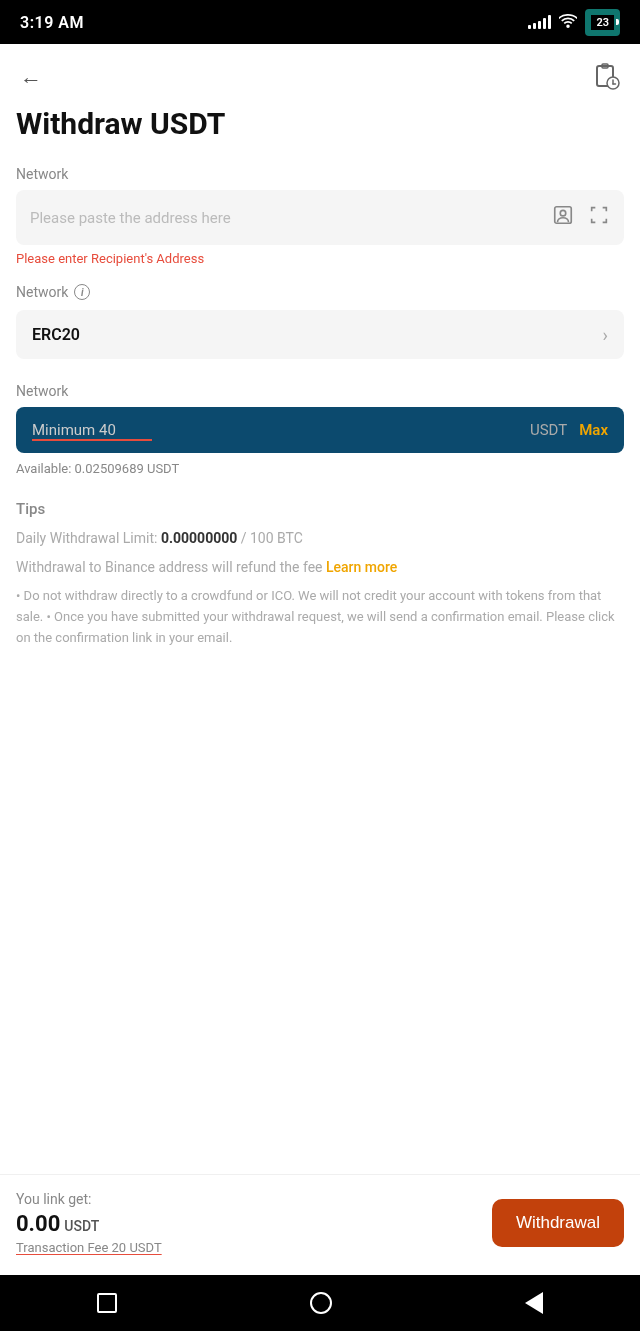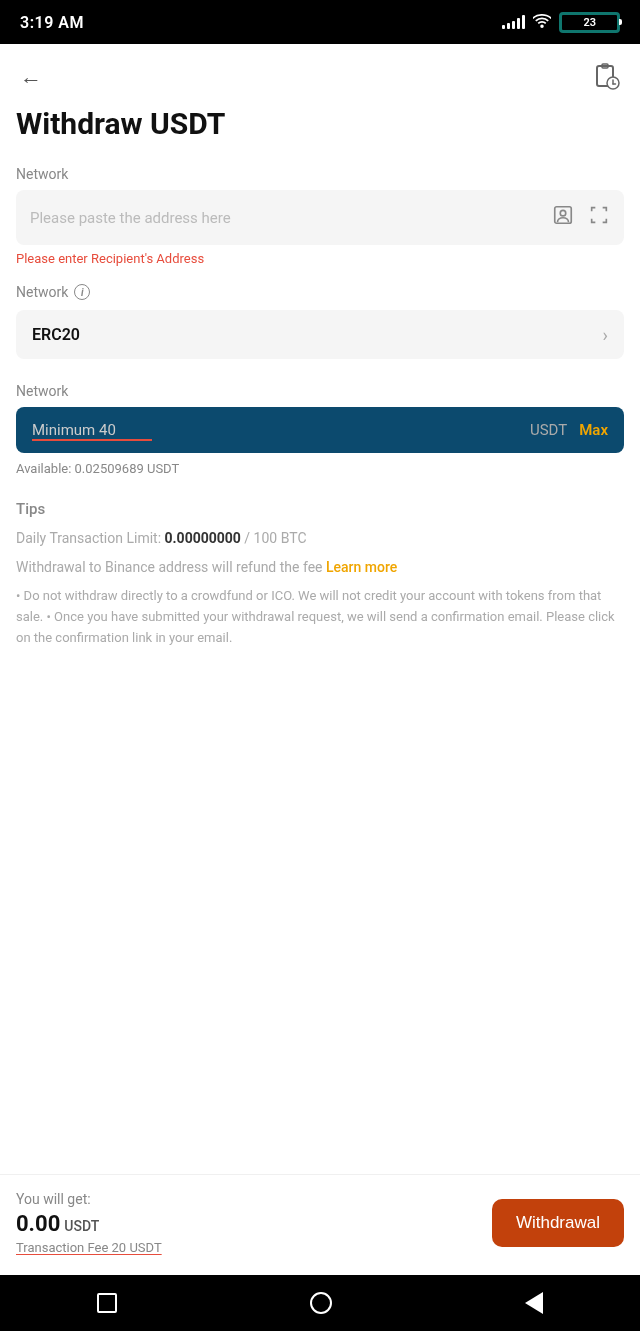--- a/index.html
+++ b/index.html
@@ -43,23 +43,23 @@
     .signal-bar {
       background: #fff;
       width: 3px;
       border-radius: 1px;
     }
     .wifi-icon {
       font-size: 14px;
       color: #fff;
     }
     .battery-badge {
-      border: 3px solid #0f766e;
+      border: 6px solid #0f766e;
       border-radius: 4px;
-      padding: 1px 21px;
+      padding: 1px 5px;
       font-size: 11px;
       font-weight: 600;
       color: #fff;
       position: relative;
     }
     .battery-badge::after {
       content: '';
       position: absolute;
       right: -5px;
       top: 50%;
@@ -434,33 +434,33 @@
     <div class="amount-right">
       <span class="amount-currency">USDT</span>
       <span class="max-btn">Max</span>
     </div>
   </div>
   <div class="available-text">Available: 0.02509689 USDT</div>
 
   <div class="tips-section">
     <div class="tips-title">Tips</div>
     <div class="tips-row">
-      <span>Daily Transaction Limit:</span> <strong>0.00000000</strong> <span>/ 100 BTC</span>
+      <span>Daily Withdrawal Limit:</span> <strong>0.00000000</strong> <span>/ 100 BTC</span>
     </div>
     <div class="tips-row">
       <span>Withdrawal to Binance address will refund the fee</span> <span class="tips-learn">Learn more</span>
     </div>
     <div class="tips-body">• Do not withdraw directly to a crowdfund or ICO. We will not credit your account with tokens from that sale. • Once you have submitted your withdrawal request, we will send a confirmation email. Please click on the confirmation link in your email.</div>
   </div>
 
 </div>
 
 <div class="bottom-section">
   <div class="you-will-get">
-    <span class="you-will-get-label">You will get:</span>
+    <span class="you-will-get-label">You link get:</span>
     <div>
       <span class="you-will-get-amount">
         <span>0.00</span><span class="currency-small">USDT</span>
       </span>
     </div>
     <span class="tx-fee">Transaction Fee 20 USDT</span>
   </div>
   <button class="withdrawal-btn">Withdrawal</button>
 </div>
 

